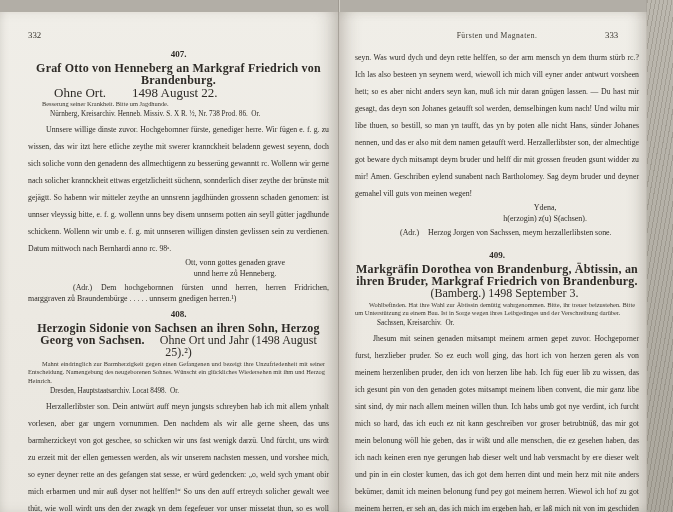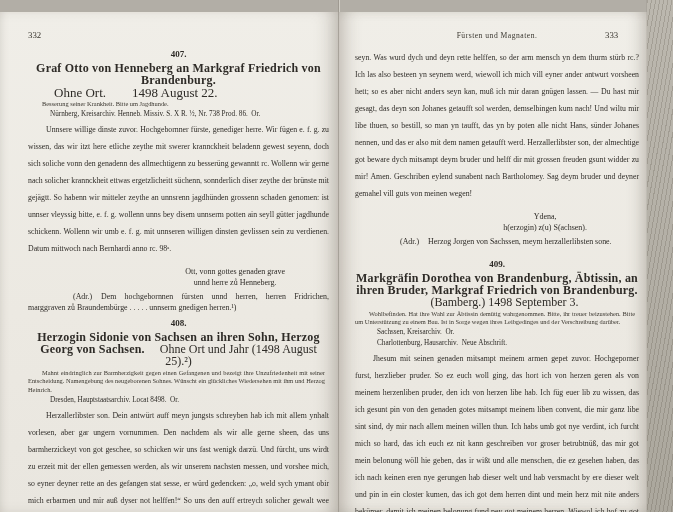--- a/index.html
+++ b/index.html
@@ -28,21 +28,21 @@
   .runhead .sp { width:34px; }
 
   .entry-num   { text-align:center; font-weight:bold; font-size:9px; margin:5px 0 3px; }
   .entry-title { text-align:center; font-weight:bold; font-size:12px; line-height:12px; letter-spacing:.2px; }
   .entry-title .norm { font-weight:normal; letter-spacing:0; margin-left:15px; }
   .dateline  { font-size:13px; line-height:10px; margin:2px 0 2px 26px; }
   .regest    { font-size:6.4px; line-height:8.2px; text-align:justify; color:#3c3831; margin:2px 4px 2px 0; text-indent:14px; }
   .source    { font-size:7.2px; line-height:9px; margin:1px 0 2px 22px; }
   .body-par  { font-size:7.8px; line-height:17px; text-align:justify; text-indent:18px; margin-top:2px; }
   .body-par.noindent { text-indent:0; }
-  .sig   { text-align:right; padding-right:44px; font-size:8px; line-height:11px; margin-top:9px;text-decoration:underline; }
+  .sig   { text-align:right; padding-right:44px; font-size:8px; line-height:11px; margin-top:0;text-decoration:underline; }
   .sig .inner { display:inline-block; text-align:center; }
   .sig2  { padding-right:52px; }
   .adr   { font-size:7.9px; line-height:11px; text-align:justify; margin-top:3px; }
   .adr .lbl { margin-left:2px; margin-right:9px;padding-left:43px; }
   .fnrule { width:88px; border-top:1px solid #4d4841; margin:7px 0 3px; }
   .footnote { font-size:6.2px; line-height:7.8px; text-align:justify; color:#3b372f; text-indent:10px; } .gap-md { height:7px; }
 </style>
 </head>
 <body>
 
@@ -103,19 +103,18 @@
       <span class="lbl">(Adr.)</span><span>Herzog Jorgen von Sachssen, meym herzallerlibsten sone.</span>
     </div>
 
     <div class="gap-md"></div>
     <div class="entry-num">409.</div>
     <div class="entry-title">
       <span>Markgräfin Dorothea von Brandenburg, Äbtissin, an ihren Bruder, Markgraf Friedrich von Brandenburg.</span><span class="norm">(Bamberg.) 1498 September 3.</span>
     </div>
     <div class="regest">Wohlbefinden. Hat ihre Wahl zur Äbtissin demütig wahrgenommen. Bitte, ihr treuer beizustehen. Bitte um Unterstützung zu einem Bau. Ist in Sorge wegen ihres Leibgedinges und der Verschreibung darüber.</div>
     <div class="source">Sachssen, Kreisarchiv. Or.</div>
-    <div class="source">Charlottenburg, Hausarchiv. Neue Abschrift.</div>
     <div class="body-par">Jhesum mit seinen genaden mitsampt meinem armen gepet zuvor. Hochgeporner furst, herzlieber pruder. So ez euch woll ging, das hort ich von herzen geren als von meinem herzenliben pruder, den ich von herzen libe hab. Ich füg euer lib zu wissen, das ich gesunt pin von den genaden gotes mitsampt meinem liben convent, die mir ganz libe sint sind, dy mir nach allem meinen willen thun. Ich habs umb got nye verdint, ich furcht mich so hard, das ich euch ez nit kann geschreiben vor groser betrubtnüß, das mir got mein belonung wöll hie geben, das ir wißt und alle menschen, die ez gesehen haben, das ich nach keinen eren nye gerungen hab dieser welt und hab versmacht by ere dieser welt und pin in ein closter kumen, das ich got dem herren dint und mein herz mit nite anders bekümer, damit ich meinen belonung fund pey got meinem herren. Wiewol ich hof zu got meinem herren, er seh an, das ich mich im ergeben hab, er laß mich nit von im geschiden werden, er seh an, das ich in seiner gehorsam pin und unter den, dy mir sein gesetzt von dem stul der Romischen kyrchen. In dasselb hab ich mein gemüt ergeben got meinem herren und beger von im, was er wöll von mir, das im well gefall von mir, seiner unwirdigen dienerin, das will ich thun, dieweill ich leb. Denn ich pit euer lieb, das ir mein vater wölt sein und pruder, denn ich sünst nymant, denn euch [hab]. Denn ir seit allwegen mein gewessen, ir habt mich nye verlassen. Darumb pin ich in hofung, ir wert mich noch nit verlassen. Herzallerlibster pruder, ich pit euch auß swester-</div>
   </div>
 
   <div class="fore-edge-line"></div>
   <div class="fore-edge"></div>
 </div>
 
 </body></html>

